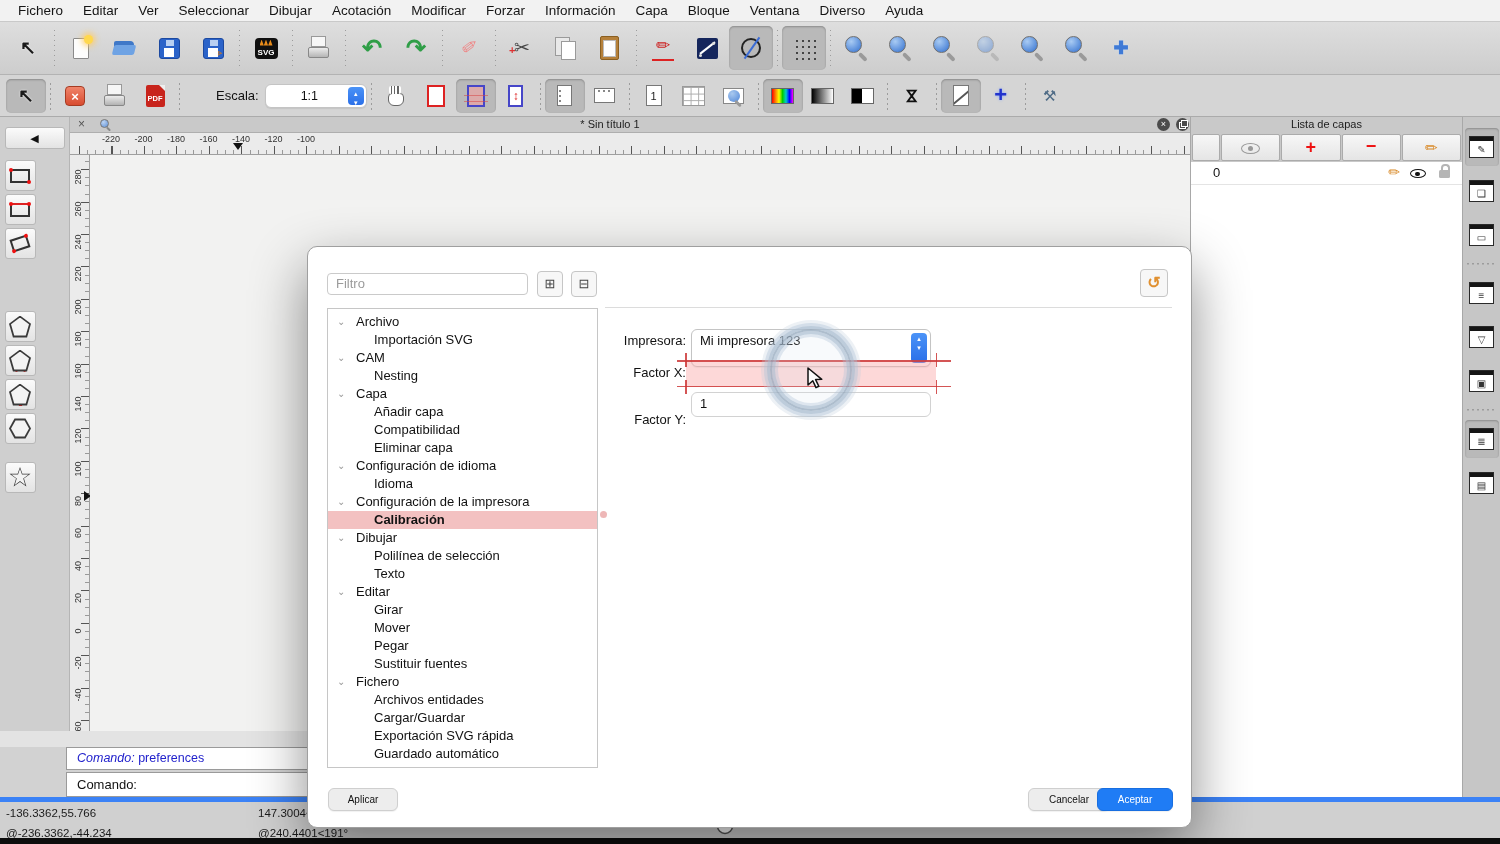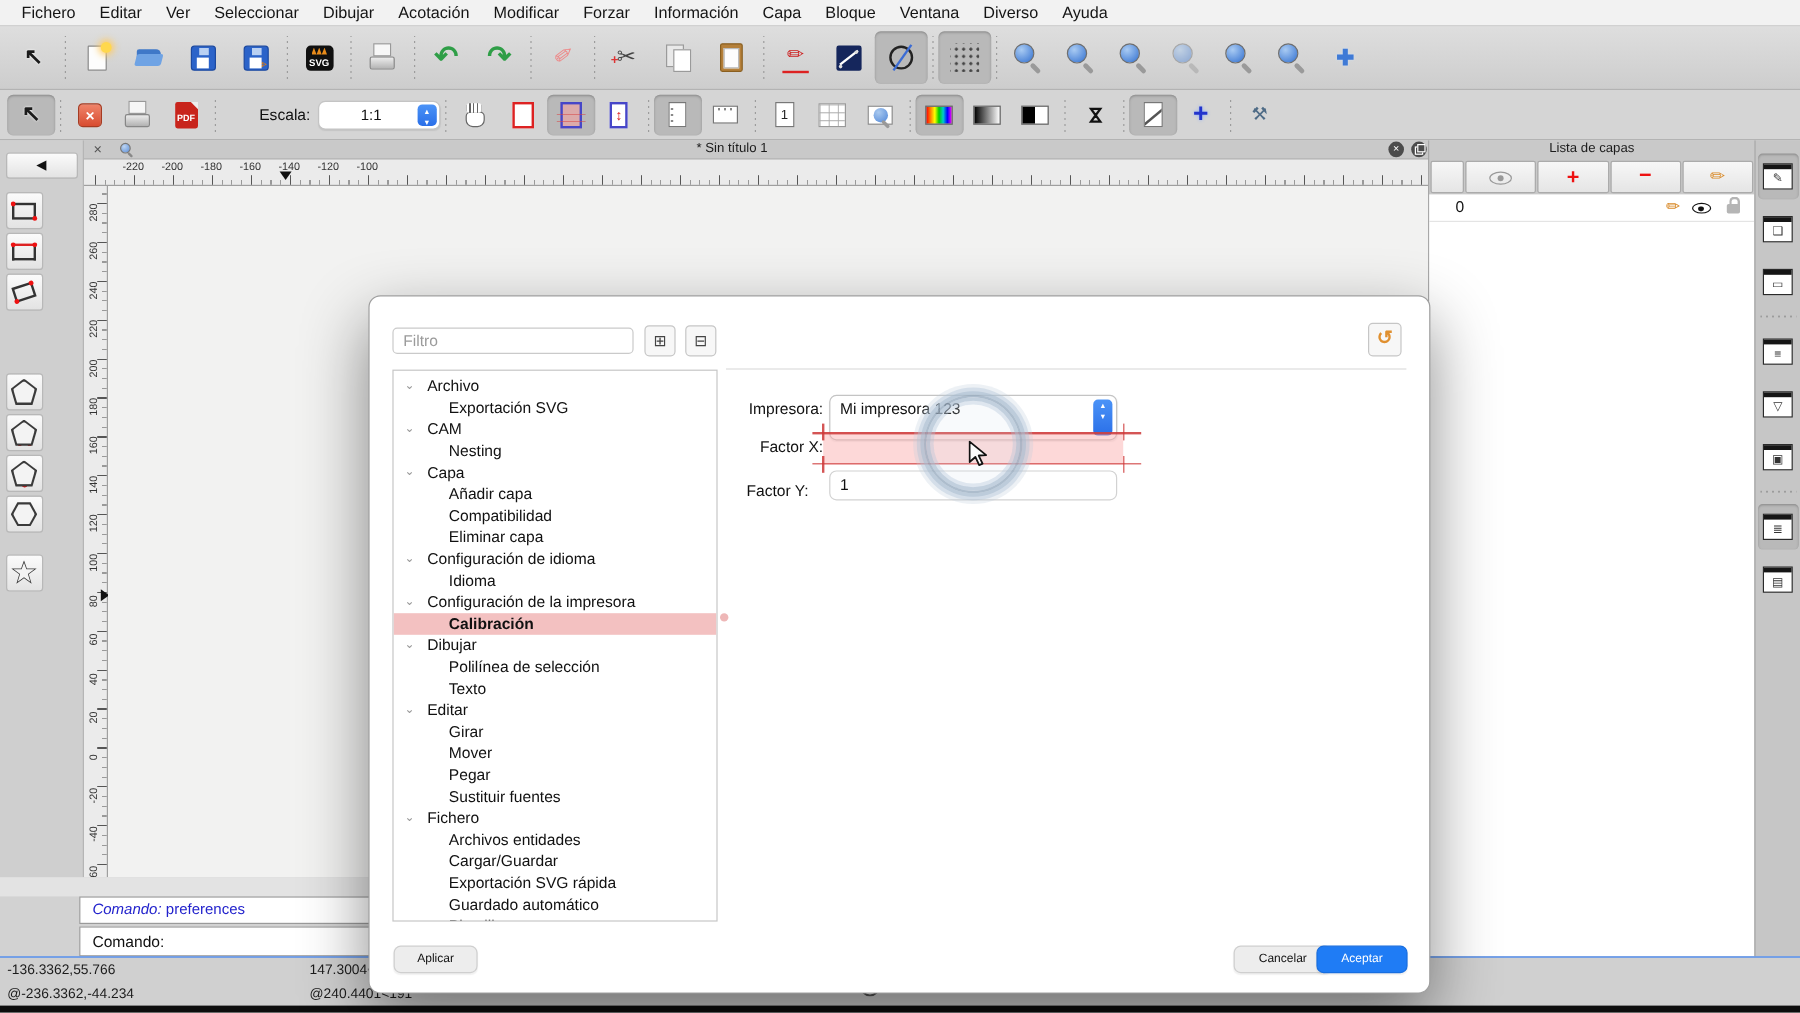--- a/index.html
+++ b/index.html
@@ -235,21 +235,21 @@
                    inset 0 0 0 3px rgba(165,185,205,.5),inset 0 0 0 6px rgba(175,195,215,.35);}
   .cursor-svg{position:absolute;left:499px;top:120px;z-index:5;pointer-events:none;}
 
   .dlg-btn{position:absolute;top:541px;height:23px;border:1px solid #cfcfcf;border-radius:6px;background:#ededed;
         font-size:10px;text-align:center;line-height:21px;color:#111;box-shadow:0 1px 1px rgba(0,0,0,.06);}
   .btn-apply{left:20px;width:70px;}
   .btn-cancel{left:692px;width:82px;margin-left:28px;}
   .btn-ok{left:789px;width:76px;background:#1f7cf5;border-color:#186ee0;color:#fff;}
 
   
-  .statusbar{position:absolute;left:0;top:797px;width:1500px;height:41px;background:#d0d0d0;border-top:1px solid #3b82f6;font-size:11.5px;color:#1b1b1b;}
+  .statusbar{position:absolute;left:0;top:797px;width:1500px;height:41px;background:#d0d0d0;border-top:5px solid #3b82f6;font-size:11.5px;color:#1b1b1b;}
   .sb-l1{position:absolute;top:5px;} .sb-l2{position:absolute;top:25px;}
   .sb-col1{left:6px;} .sb-col2{left:258px;}
   .sb-sel{position:absolute;left:945px;top:14px;font-size:11px;}
   .sb-dot{position:absolute;top:17px;width:5px;height:5px;border-radius:50%;background:#b2b2b2;}
   .mouse-ico{position:absolute;left:716px;top:6px;}
   .blackstrip{position:absolute;left:0;top:838px;width:1500px;height:6px;background:#0d0d0d;}
 </style>
 </head>
 <body>
 
@@ -733,21 +733,21 @@
       <div class="dlg-sep" data-interactable="false"></div>
 
       <div class="tree" data-interactable="false">
 
       <div class="trow group" data-interactable="true">
             <span class="chev" data-interactable="false">⌄</span>
             <span class="t" data-interactable="false">Archivo</span>
           </div>
           <div class="trow" data-interactable="true">
             
-            <span class="t" data-interactable="false">Exportación SVG</span>
+            <span class="t" data-interactable="false">Importación SVG</span>
           </div>
           <div class="trow group" data-interactable="true">
             <span class="chev" data-interactable="false">⌄</span>
             <span class="t" data-interactable="false">CAM</span>
           </div>
           <div class="trow" data-interactable="true">
             
             <span class="t" data-interactable="false">Nesting</span>
           </div>
           <div class="trow group" data-interactable="true">
@@ -841,21 +841,21 @@
         </div>
       <div class="tree-dot" data-interactable="false"></div>
 
       <div class="frm-lab" style="top:86px;" data-interactable="false">Impresora:</div>
       <div class="frm-field pr-select" style="top:82px;" data-interactable="true">
         <span data-interactable="false">Mi impresora 123</span>
       </div>
 
       <div class="frm-lab" style="top:118px;" data-interactable="false">Factor X:</div>
 
-      <div class="frm-lab" style="top:154px;text-align:center;" data-interactable="false">Factor Y:</div>
+      <div class="frm-lab" style="top:165px;" data-interactable="false">Factor Y:</div>
       <div class="frm-field" style="top:145px;height:25px;" data-interactable="true">
         <span data-interactable="false">1</span>
       </div>
 
       <div class="annot" data-interactable="false">
         <div class="ln t"></div>
           <div class="ln b"></div>
         <div class="tk" style="left:-1px;top:-7px;"></div>
         <div class="tk" style="left:-1px;bottom:-7px;"></div>
         <div class="tk" style="right:-1px;top:-7px;"></div>

